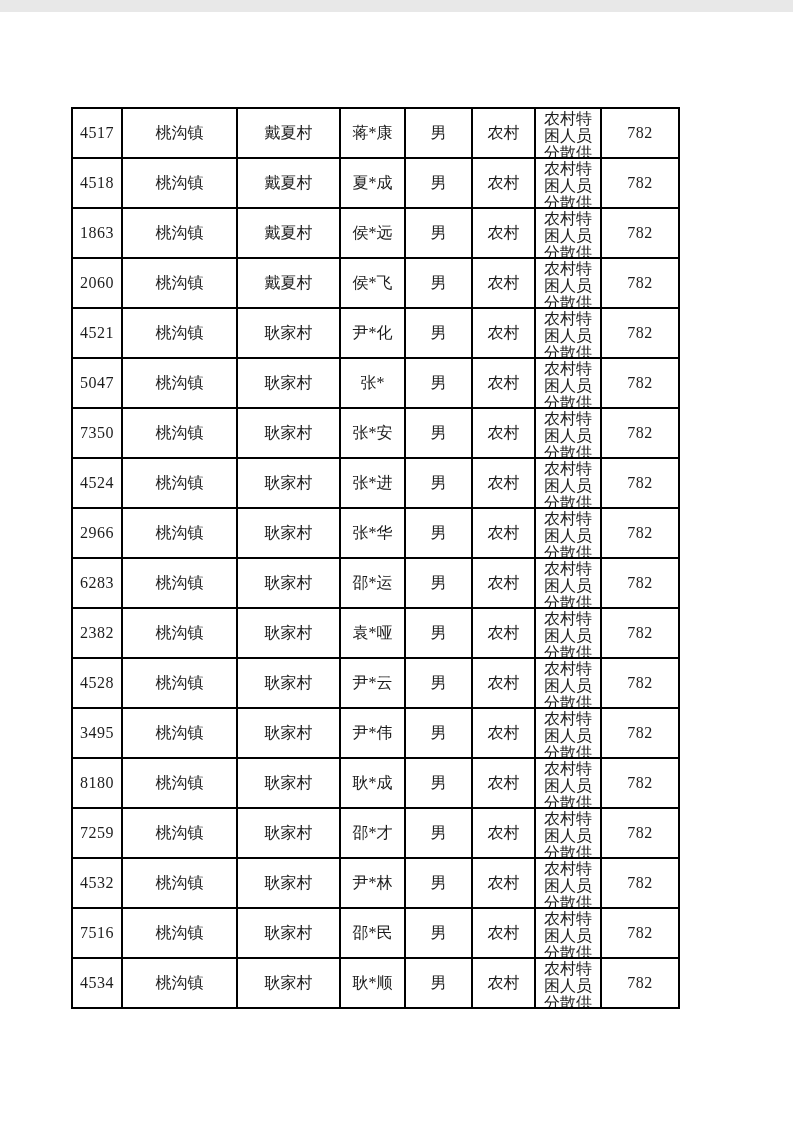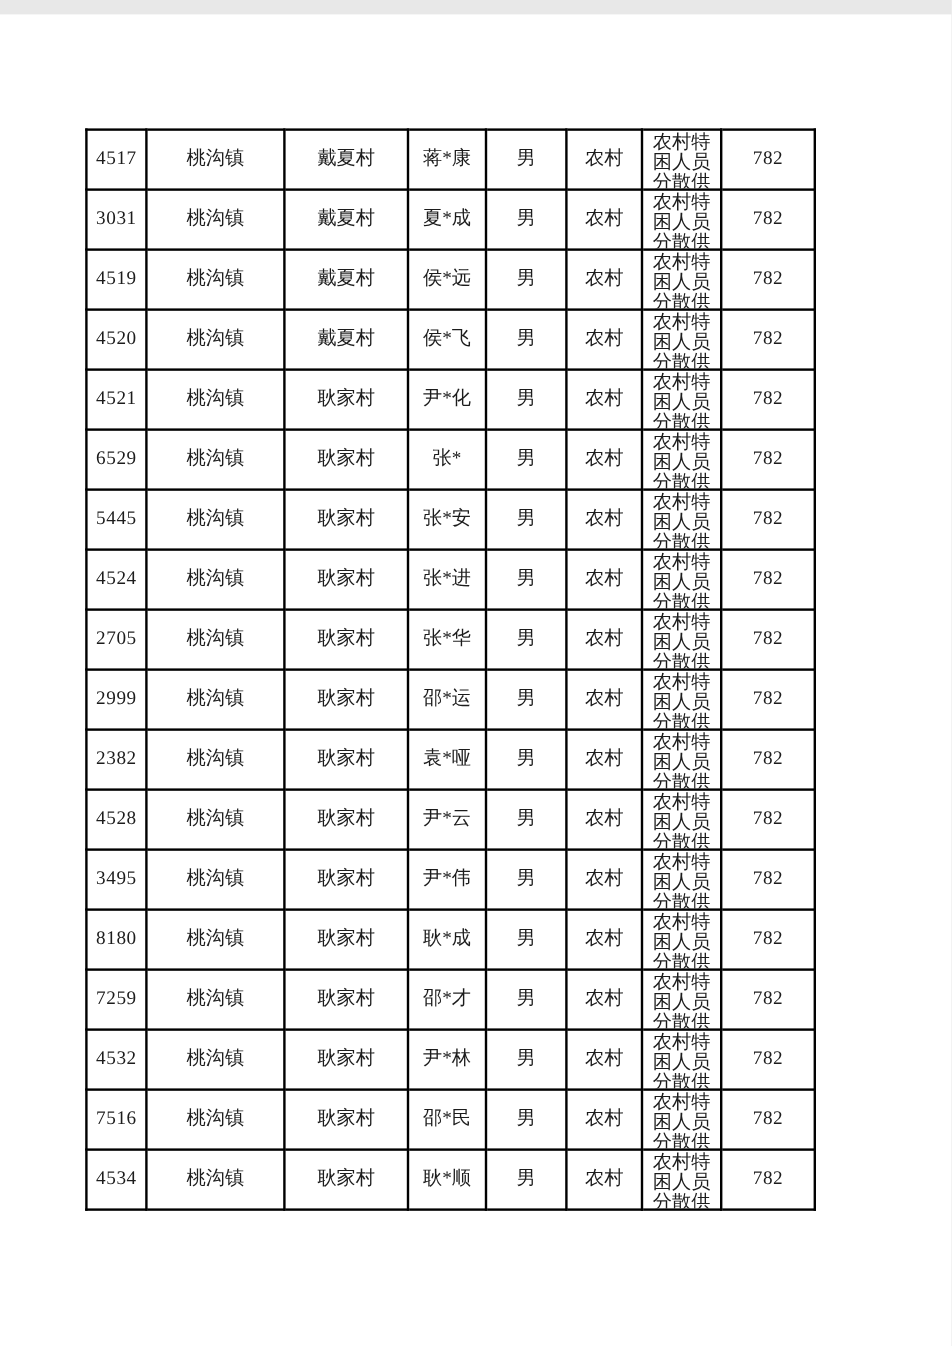--- a/index.html
+++ b/index.html
@@ -85,47 +85,47 @@
     <td class="cell-name">蒋*康</td>
     <td class="cell-gender">男</td>
     <td class="cell-area">农村</td>
     <td class="cell-category">
       <div class="cat-inner">农村特困人员分散供养</div>
     </td>
     <td class="cell-amount">782</td>
   </tr>
 
   <tr>
-    <td class="cell-serial">3031</td>
+    <td class="cell-serial">4518</td>
     <td class="cell-town">桃沟镇</td>
     <td class="cell-village">戴夏村</td>
     <td class="cell-name">夏*成</td>
     <td class="cell-gender">男</td>
     <td class="cell-area">农村</td>
     <td class="cell-category">
       <div class="cat-inner">农村特困人员分散供养</div>
     </td>
     <td class="cell-amount">782</td>
   </tr>
 
   <tr>
-    <td class="cell-serial">4519</td>
+    <td class="cell-serial">1863</td>
     <td class="cell-town">桃沟镇</td>
     <td class="cell-village">戴夏村</td>
     <td class="cell-name">侯*远</td>
     <td class="cell-gender">男</td>
     <td class="cell-area">农村</td>
     <td class="cell-category">
       <div class="cat-inner">农村特困人员分散供养</div>
     </td>
     <td class="cell-amount">782</td>
   </tr>
 
   <tr>
-    <td class="cell-serial">4520</td>
+    <td class="cell-serial">2060</td>
     <td class="cell-town">桃沟镇</td>
     <td class="cell-village">戴夏村</td>
     <td class="cell-name">侯*飞</td>
     <td class="cell-gender">男</td>
     <td class="cell-area">农村</td>
     <td class="cell-category">
       <div class="cat-inner">农村特困人员分散供养</div>
     </td>
     <td class="cell-amount">782</td>
   </tr>
@@ -137,34 +137,34 @@
     <td class="cell-name">尹*化</td>
     <td class="cell-gender">男</td>
     <td class="cell-area">农村</td>
     <td class="cell-category">
       <div class="cat-inner">农村特困人员分散供养</div>
     </td>
     <td class="cell-amount">782</td>
   </tr>
 
   <tr>
-    <td class="cell-serial">6529</td>
+    <td class="cell-serial">5047</td>
     <td class="cell-town">桃沟镇</td>
     <td class="cell-village">耿家村</td>
     <td class="cell-name">张*</td>
     <td class="cell-gender">男</td>
     <td class="cell-area">农村</td>
     <td class="cell-category">
       <div class="cat-inner">农村特困人员分散供养</div>
     </td>
     <td class="cell-amount">782</td>
   </tr>
 
   <tr>
-    <td class="cell-serial">5445</td>
+    <td class="cell-serial">7350</td>
     <td class="cell-town">桃沟镇</td>
     <td class="cell-village">耿家村</td>
     <td class="cell-name">张*安</td>
     <td class="cell-gender">男</td>
     <td class="cell-area">农村</td>
     <td class="cell-category">
       <div class="cat-inner">农村特困人员分散供养</div>
     </td>
     <td class="cell-amount">782</td>
   </tr>
@@ -176,34 +176,34 @@
     <td class="cell-name">张*进</td>
     <td class="cell-gender">男</td>
     <td class="cell-area">农村</td>
     <td class="cell-category">
       <div class="cat-inner">农村特困人员分散供养</div>
     </td>
     <td class="cell-amount">782</td>
   </tr>
 
   <tr>
-    <td class="cell-serial">2705</td>
+    <td class="cell-serial">2966</td>
     <td class="cell-town">桃沟镇</td>
     <td class="cell-village">耿家村</td>
     <td class="cell-name">张*华</td>
     <td class="cell-gender">男</td>
     <td class="cell-area">农村</td>
     <td class="cell-category">
       <div class="cat-inner">农村特困人员分散供养</div>
     </td>
     <td class="cell-amount">782</td>
   </tr>
 
   <tr>
-    <td class="cell-serial">2999</td>
+    <td class="cell-serial">6283</td>
     <td class="cell-town">桃沟镇</td>
     <td class="cell-village">耿家村</td>
     <td class="cell-name">邵*运</td>
     <td class="cell-gender">男</td>
     <td class="cell-area">农村</td>
     <td class="cell-category">
       <div class="cat-inner">农村特困人员分散供养</div>
     </td>
     <td class="cell-amount">782</td>
   </tr>

